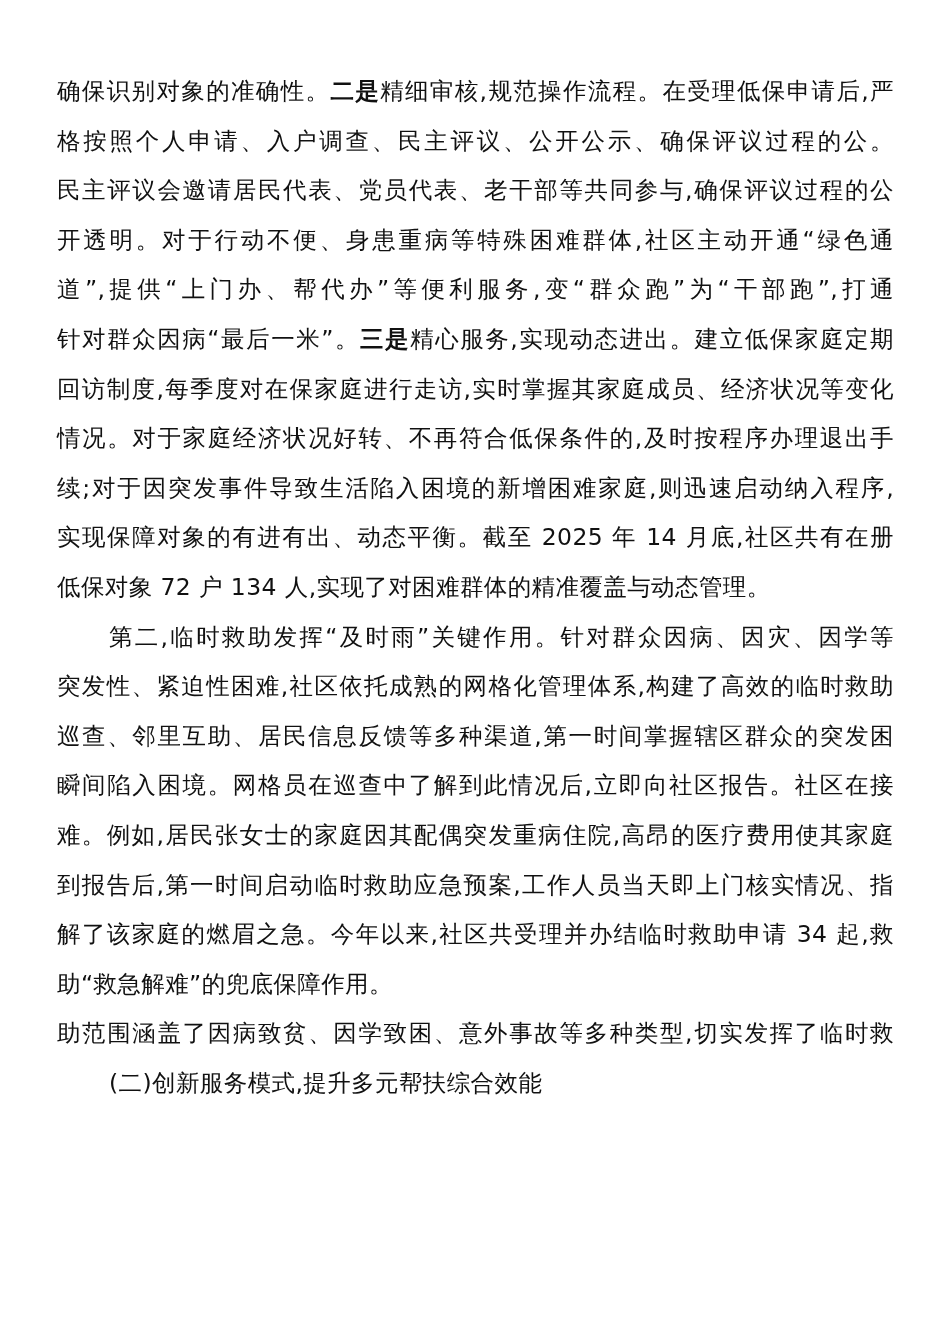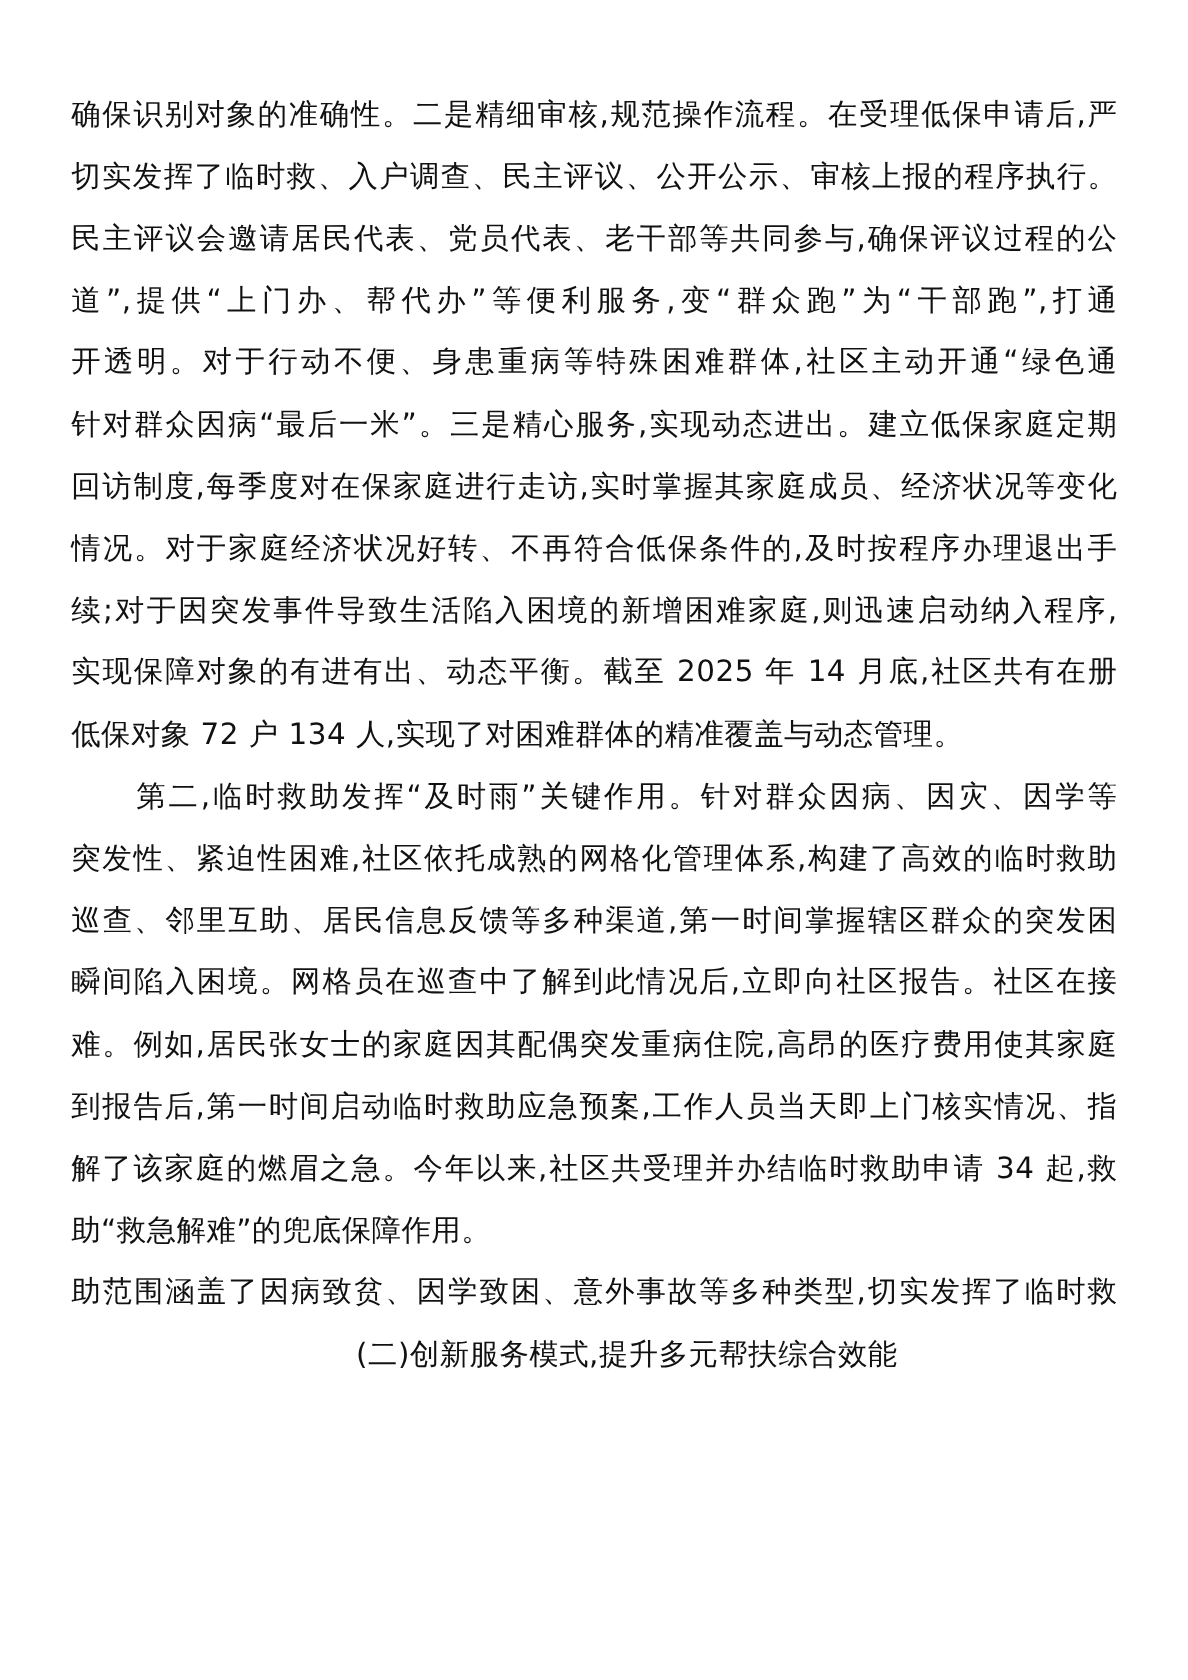--- a/index.html
+++ b/index.html
@@ -10,34 +10,34 @@
     top: 67px;
     width: 837px;
     font-family: "DejaVu Sans", sans-serif;
     font-size: 23.5px;
     line-height: 49.6px;
     color: #111111;
     letter-spacing: 0.4px;
   }
   .line { white-space: nowrap; height: 49.6px; overflow: visible; }
   .line.justify { text-align: justify; text-align-last: justify; }
-  .indent { padding-left: 52px; text-align: center; }
-  b { font-weight: normal; }
+  .indent { padding-left: 52px; }
+  b { font-weight: bold; }
 </style>
 </head>
 <body>
 
 <div class="page">
 
   <div>
     <div class="line justify"><span>确保识别对象的准确性。</span><b>二是</b><span>精细审核,规范操作流程。在受理低保申请后,严</span></div>
-    <div class="line justify"><span>切实发挥了临时救、入户调查、民主评议、公开公示、审核上报的程序执行。</span></div>
+    <div class="line justify"><span>格按照个人申请、入户调查、民主评议、公开公示、确保评议过程的公。</span></div>
     <div class="line justify"><span>民主评议会邀请居民代表、党员代表、老干部等共同参与,确保评议过程的公</span></div>
+    <div class="line justify"><span>开透明。对于行动不便、身患重病等特殊困难群体,社区主动开通“绿色通</span></div>
     <div class="line justify"><span>道”,提供“上门办、帮代办”等便利服务,变“群众跑”为“干部跑”,打通</span></div>
-    <div class="line justify"><span>开透明。对于行动不便、身患重病等特殊困难群体,社区主动开通“绿色通</span></div>
     <div class="line justify"><span>针对群众因病“最后一米”。</span><b>三是</b><span>精心服务,实现动态进出。建立低保家庭定期</span></div>
     <div class="line justify"><span>回访制度,每季度对在保家庭进行走访,实时掌握其家庭成员、经济状况等变化</span></div>
     <div class="line justify"><span>情况。对于家庭经济状况好转、不再符合低保条件的,及时按程序办理退出手</span></div>
     <div class="line justify"><span>续;对于因突发事件导致生活陷入困境的新增困难家庭,则迅速启动纳入程序,</span></div>
     <div class="line justify"><span>实现保障对象的有进有出、动态平衡。截至 2025 年 14 月底,社区共有在册</span></div>
     <div class="line"><span>低保对象 72 户 134 人,实现了对困难群体的精准覆盖与动态管理。</span></div>
   </div>
 
   <div>
     <div class="line justify indent"><span>第二,临时救助发挥“及时雨”关键作用。针对群众因病、因灾、因学等</span></div>

